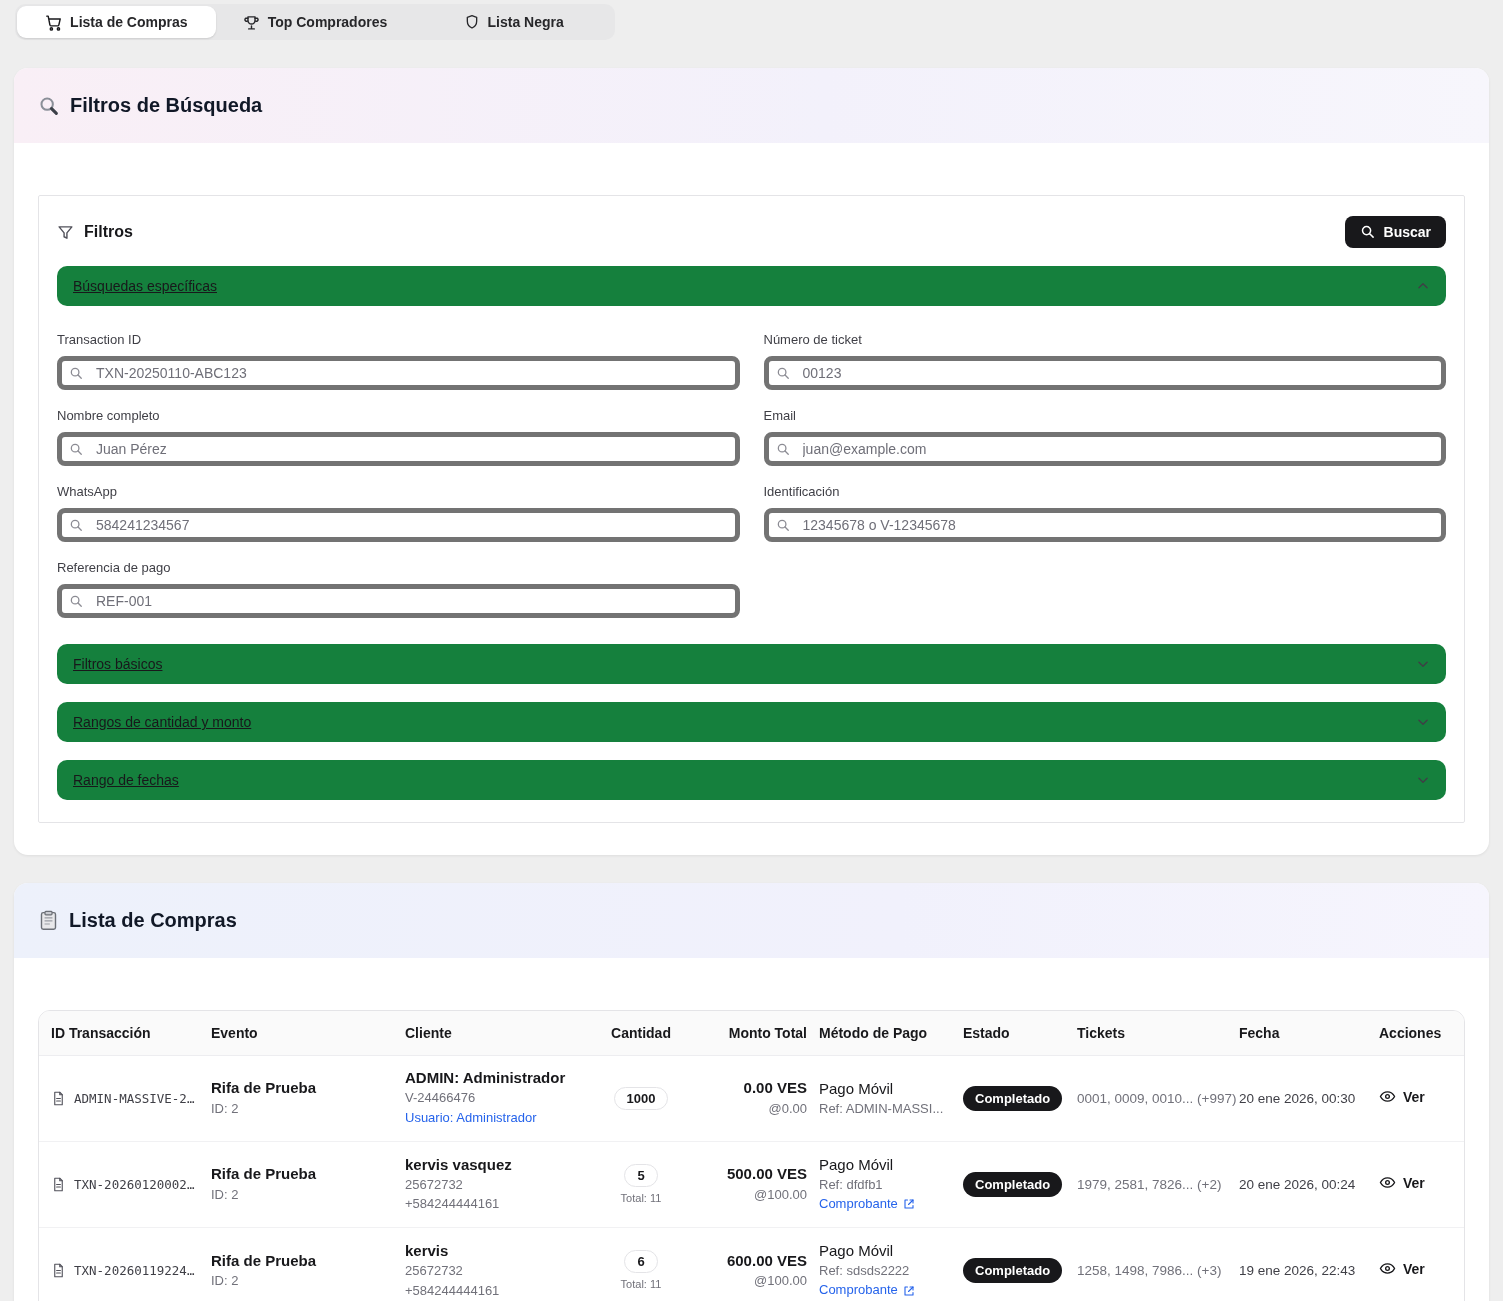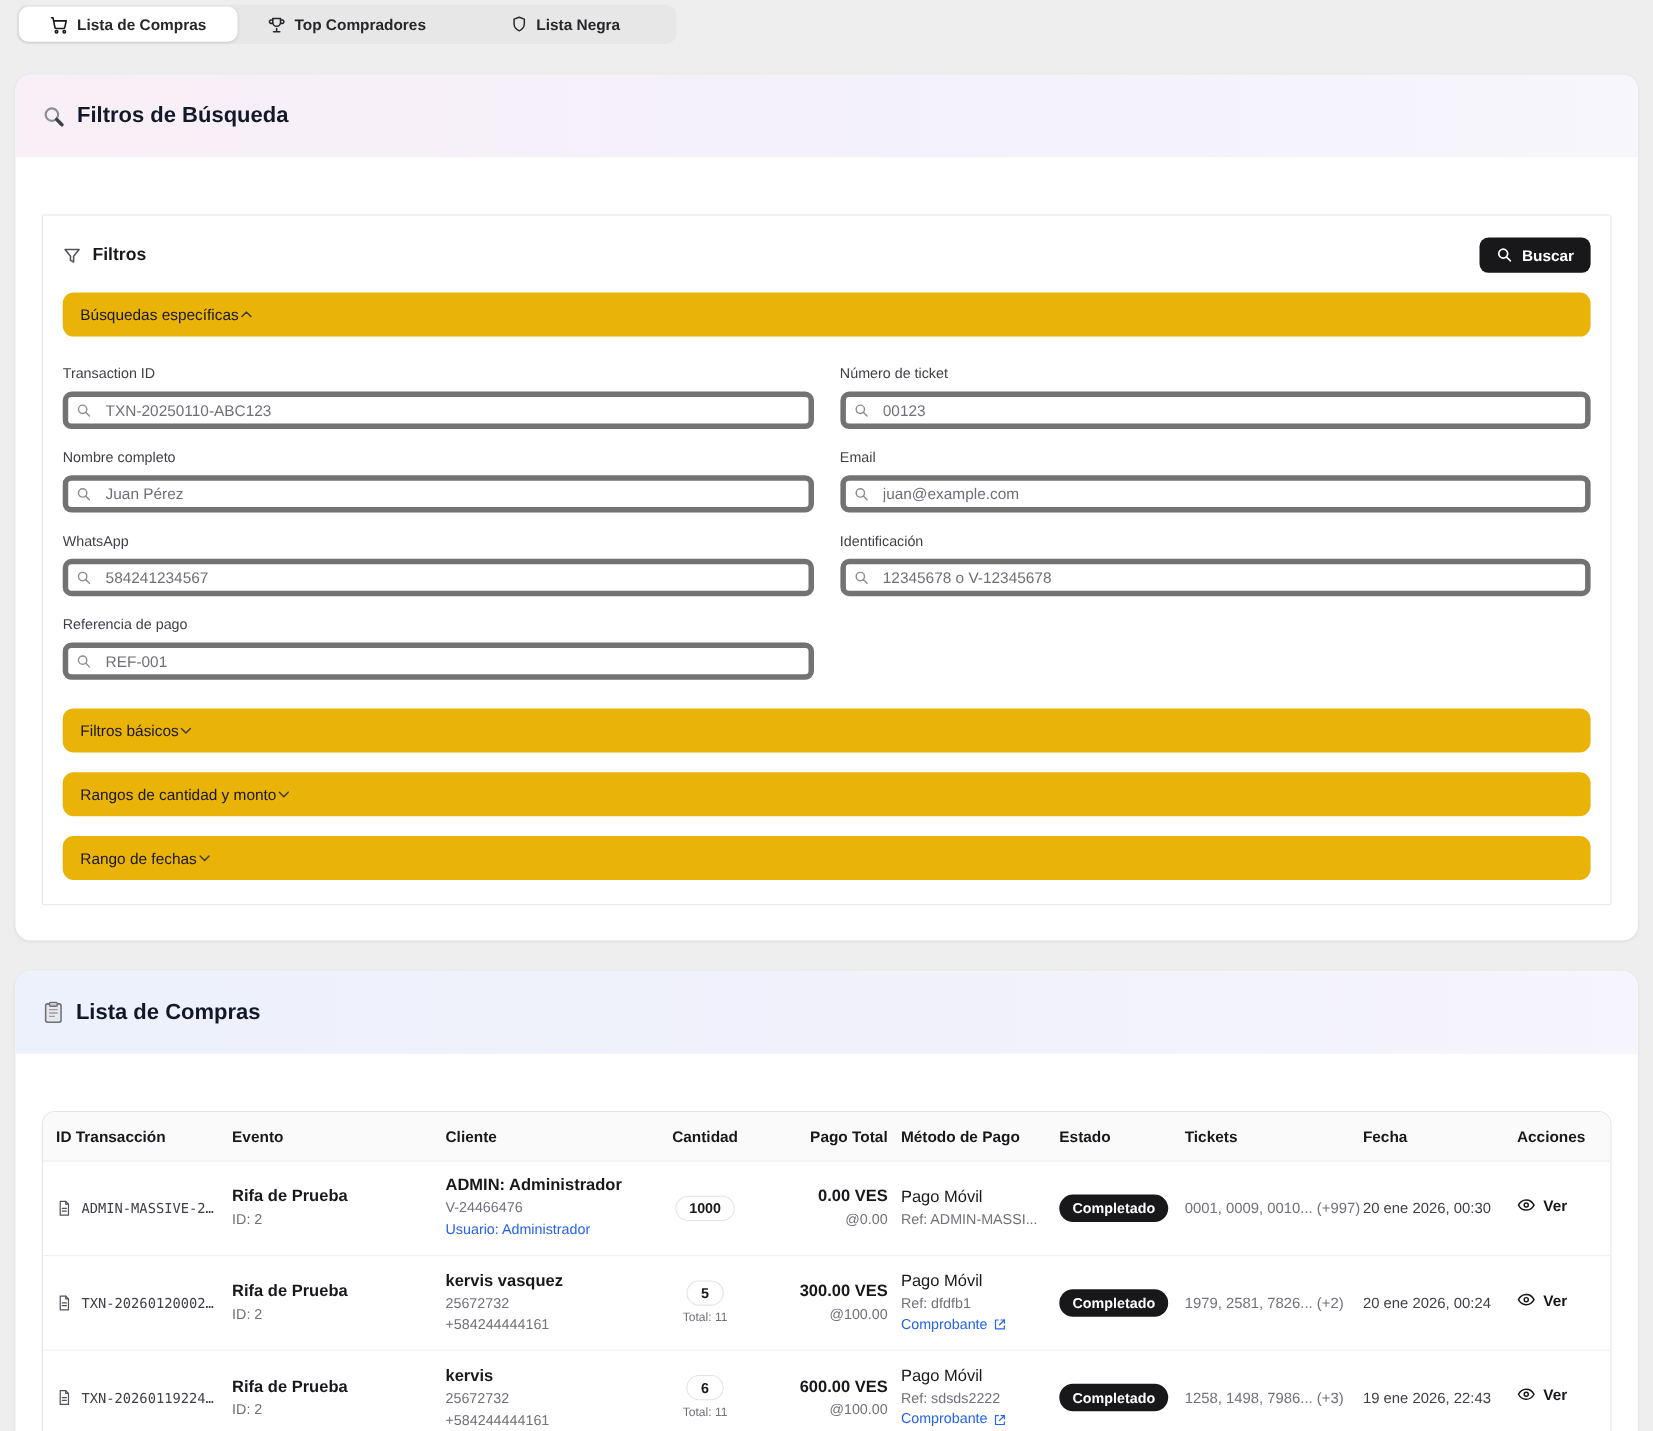--- a/index.html
+++ b/index.html
@@ -59,27 +59,28 @@
   .panel-title { display:flex; align-items:center; gap:10px; font-size:16px; font-weight:bold; }
   .btn-dark {
     display:flex; align-items:flex-start; gap:9px;
     background:#18181b; color:#ffffff;
     border:none; border-radius:8px;
     padding:8px 15px; font-size:14px; font-weight:bold;
     font-family:inherit; cursor:pointer;
   }
   .accordion {
     margin-top:18px;
-    background:#eab308;
+    background:#15803d;
     border:none; width:100%;
     border-radius:10px;
     padding:12px 16px;
-    display:flex; align-items:center; justify-content:flex-start;
+    display:flex; align-items:center; justify-content:space-between;
     font-family:inherit; font-size:14px; font-weight:500; color:#18181b;
     cursor:pointer;
+    text-decoration:underline;
   }
   .fields {
     margin-top:26px;
     display:grid; grid-template-columns:1fr 1fr;
     column-gap:24px; row-gap:18px;
   }
   .field-label { display:block; font-size:13px; color:#3f3f46; margin-bottom:9px; }
   .input-wrap { position:relative; }
   .input-wrap .in-icon { position:absolute; left:12px; top:50%; transform:translateY(-50%); color:#8b8b93; }
   .input-wrap input {
@@ -338,21 +339,21 @@
     <span class="card-title">Lista de Compras</span>
   </div>
   <div class="card-body">
     <div class="table-panel">
 
       <div class="trow head">
         <div>ID Transacción</div>
         <div>Evento</div>
         <div>Cliente</div>
         <div class="c-center">Cantidad</div>
-        <div class="c-right">Pago Total</div>
+        <div class="c-right">Monto Total</div>
         <div>Método de Pago</div>
         <div>Estado</div>
         <div>Tickets</div>
         <div>Fecha</div>
         <div>Acciones</div>
       </div>
 
       <div class="trow body-row">
         <div class="txid">
           <span>
@@ -422,21 +423,21 @@
         <div>
           <div class="cell-main">kervis vasquez</div>
           <div class="cell-sub">25672732</div>
           <div class="cell-sub">+584244444161</div>
         </div>
         <div class="c-center">
           <span class="qty-pill">5</span>
           <div class="qty-total">Total: 11</div>
         </div>
         <div class="c-right">
-          <div class="cell-main">300.00 VES</div>
+          <div class="cell-main">500.00 VES</div>
           <div class="cell-sub">@100.00</div>
         </div>
         <div>
           <div class="pay-method">Pago Móvil</div>
           <div class="cell-sub">Ref: dfdfb1</div>
           <a class="cell-link">
             <span>Comprobante</span>
             <span>
                 <svg width="12" height="12" viewBox="0 0 24 24" fill="none" stroke="#2563eb" stroke-width="2.2" stroke-linecap="round" stroke-linejoin="round">
                   <path d="M9 4H4v16h16v-5"></path>

